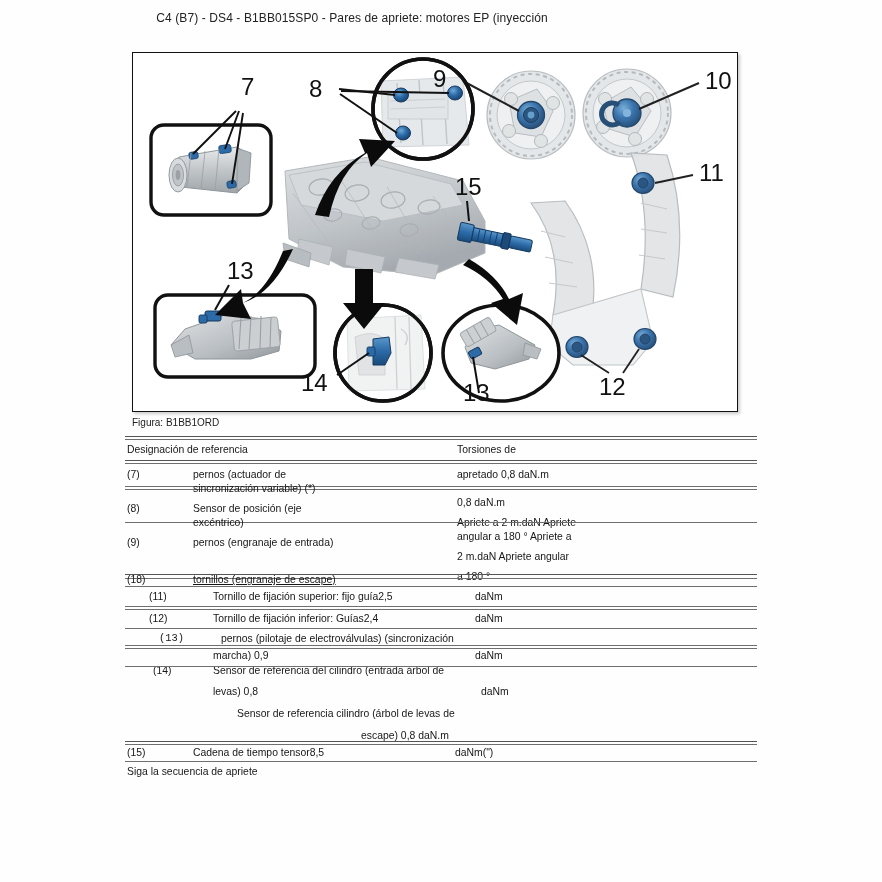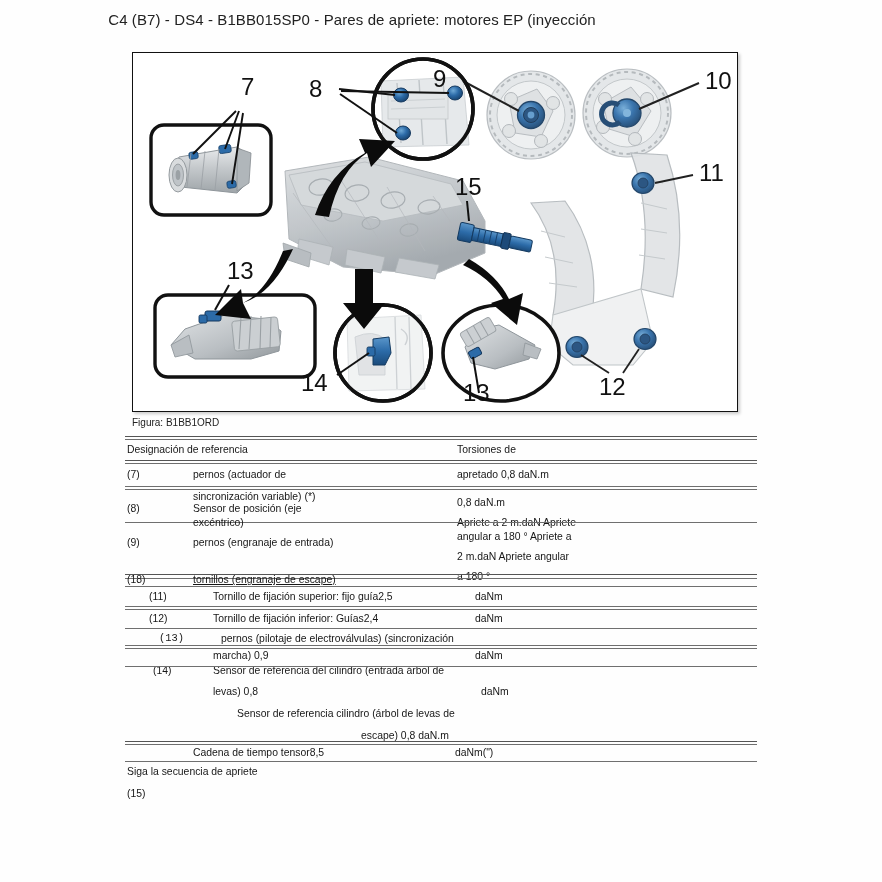--- a/index.html
+++ b/index.html
@@ -21,21 +21,21 @@
     background: #fefefe;
   }
 
   
   .doc-header {
     position: absolute;
     top: 11px;
     left: 0;
     width: 704px;
     text-align: center;
-    font-size: 15px;
+    font-size: 12px;
     letter-spacing: 0.1px;
     color: #222;
     white-space: nowrap;
   }
 
   
   .figure-frame {
     position: absolute;
     left: 132px;
     top: 52px;
@@ -364,21 +364,21 @@
 
     <div class="cellrow" style="top:32px;">
       <span class="c-ref" style="left:2px;">(7)</span>
       <span class="c-desc" style="left:68px;">pernos (actuador de</span>
       <span class="c-val">apretado 0,8 daN.m</span>
     </div>
     <div class="rule" style="top:50px;"></div>
     <div class="rule" style="top:53px;"></div>
 
     <div class="cellrow" style="top:46px;">
-      <span class="c-desc" style="left:68px;margin-top:8px;">sincronización variable) (*)</span>
+      <span class="c-desc" style="left:68px;">sincronización variable) (*)</span>
       <span class="c-val" style="top:14px;">0,8 daN.m</span>
     </div>
 
     <div class="cellrow" style="top:66px;">
       <span class="c-ref" style="left:2px;">(8)</span>
       <span class="c-desc" style="left:68px;">Sensor de posición (eje</span>
       <span class="c-val" style="top:14px;">Apriete a 2 m.daN Apriete</span>
     </div>
     <div class="rule" style="top:86px;"></div>
 
@@ -449,21 +449,21 @@
     </div>
 
     <div class="cellrow" style="top:293px;">
       <span class="c-desc" style="left:236px;">escape) 0,8 daN.m</span>
     </div>
 
     <div class="rule thick" style="top:305px;"></div>
     <div class="rule" style="top:308px;"></div>
 
     <div class="cellrow" style="top:310px;">
-      <span class="c-ref" style="left:2px;margin-top:41px;">(15)</span>
+      <span class="c-ref" style="left:2px;">(15)</span>
       <span class="c-desc" style="left:68px;">Cadena de tiempo tensor8,5</span>
       <span class="c-unit" style="left:330px;">daNm(")</span>
     </div>
     <div class="rule" style="top:325px;"></div>
 
     <div class="cellrow" style="top:329px;">
       <span class="c-desc" style="left:2px;">Siga la secuencia de apriete</span>
     </div>
   </div>
 

